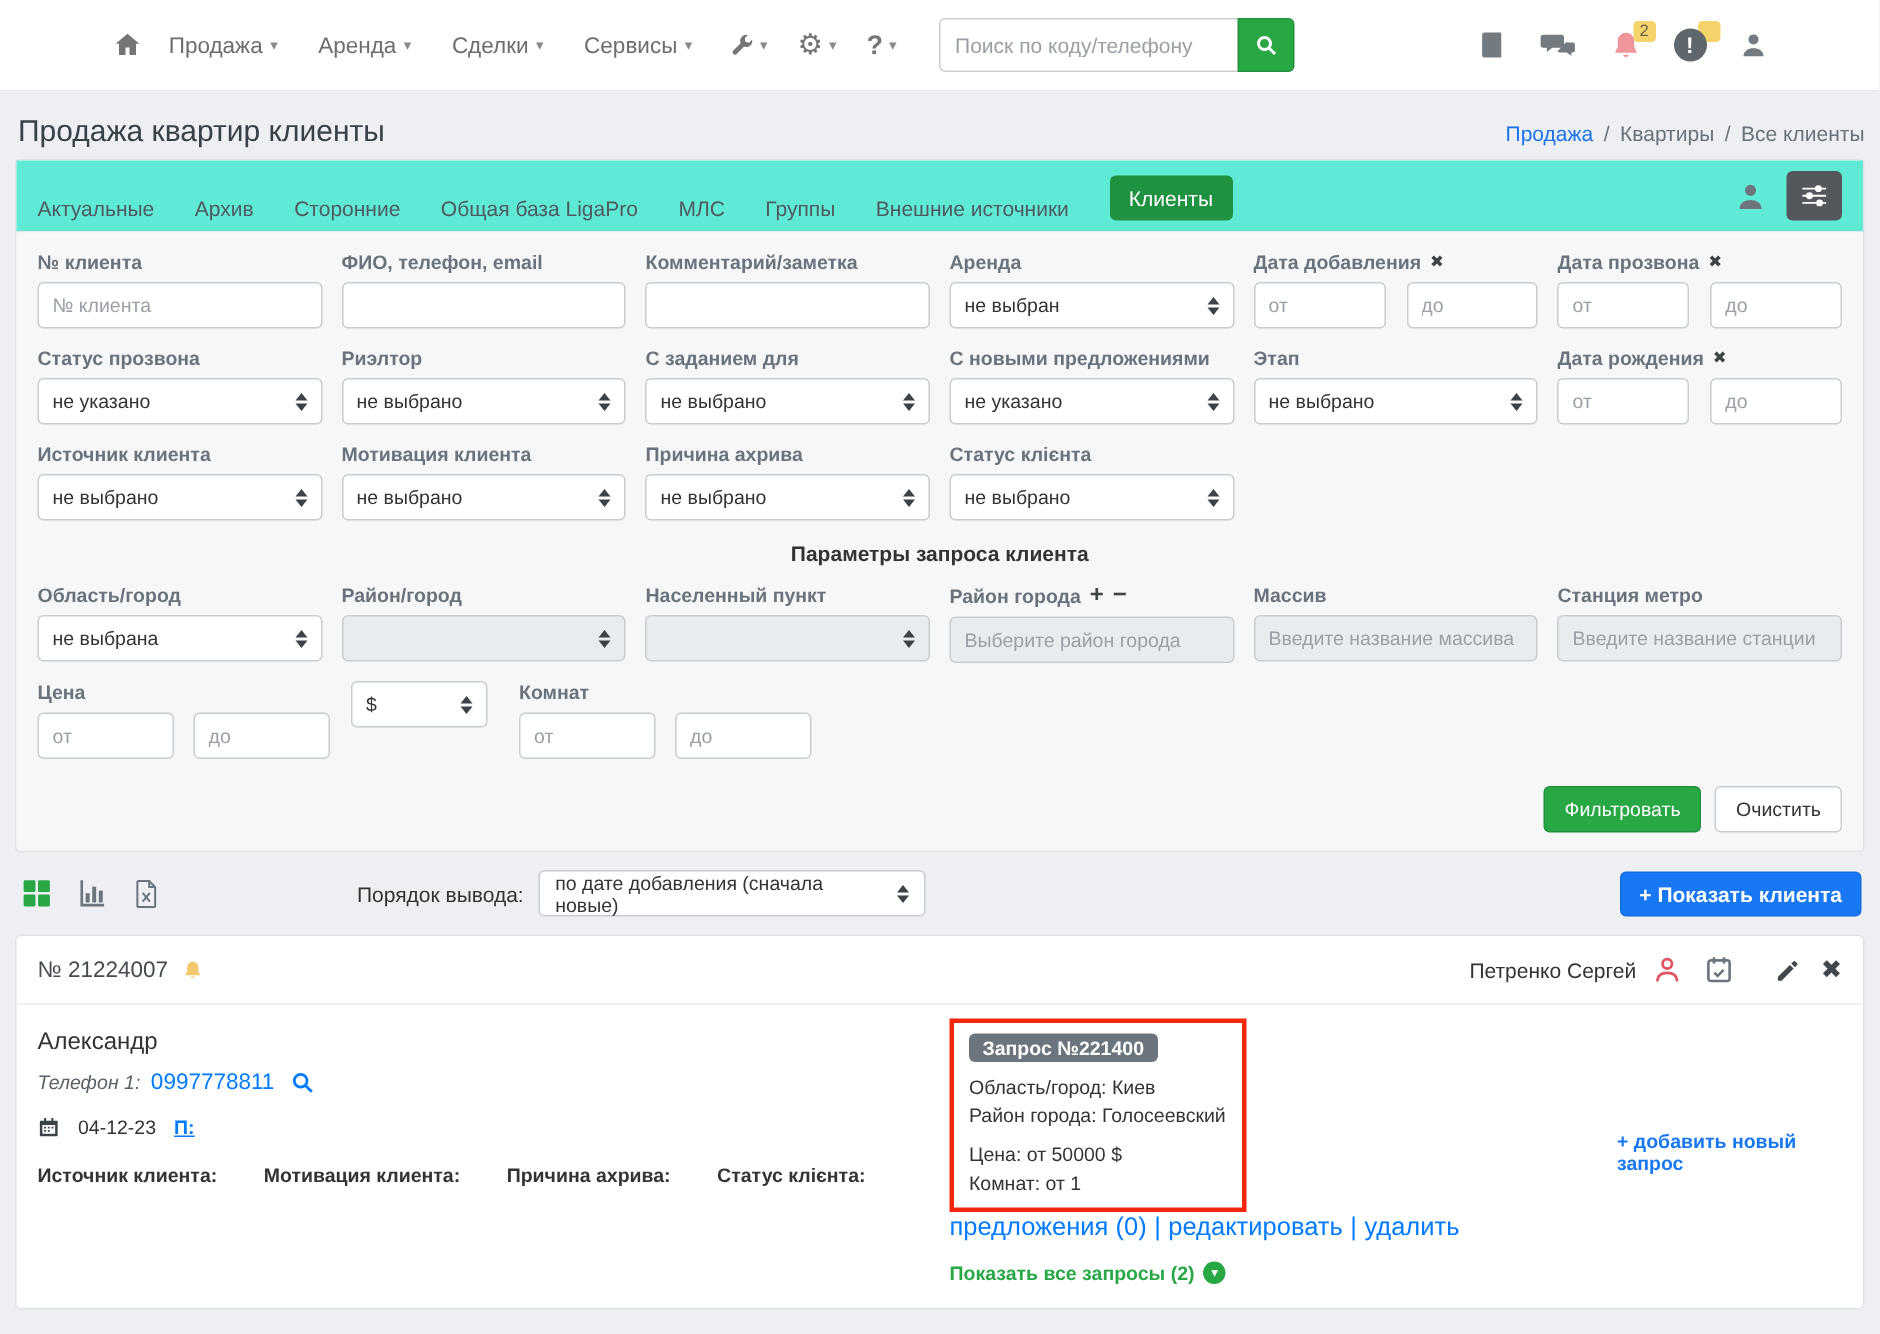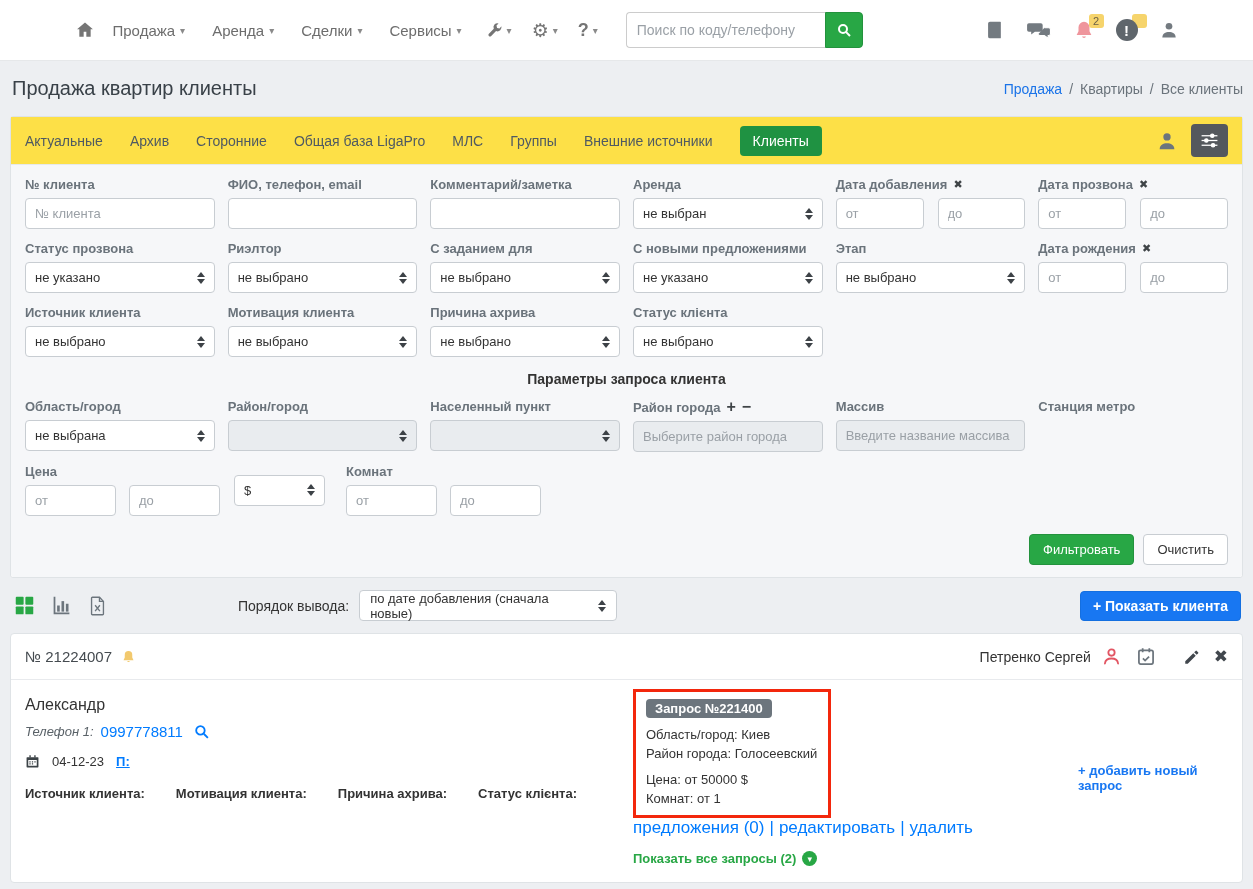--- a/index.html
+++ b/index.html
@@ -30,27 +30,27 @@
     display:flex;align-items:center;justify-content:center;color:#fff;cursor:pointer}
   .nav-right{margin-left:auto;display:flex;align-items:center;gap:21px}
   .nri{position:relative;color:#737a80;cursor:pointer}
   .badge-y{position:absolute;top:-5px;right:-9px;background:#f6d46c;border-radius:3px;
     min-width:9px;height:14px;padding:0 3px;font-size:11px;line-height:14px;color:#6b6147;text-align:center}
   .badge-back{z-index:0}
   .excl-circle{position:relative;z-index:1;width:22px;height:22px;border-radius:50%;background:#5f666c;
     color:#fff;font-weight:bold;font-size:15px;display:flex;align-items:center;justify-content:center}
   .bell-pink{color:#ef959c}
   
-  .titlebar{display:flex;align-items:center;justify-content:space-between;padding:16px 10px 16px 12px}
+  .titlebar{display:flex;align-items:center;justify-content:space-between;padding:16px 10px 6px 12px}
   .page-title{font-size:20px;font-weight:normal;color:#394148;margin:0}
   .breadcrumb{font-size:14px;color:#6a737b;display:flex;gap:7px;align-items:center}
   .breadcrumb a{color:#1a73e8;text-decoration:none;cursor:pointer}
   
   .panel{margin:0 10px;background:#fff;border:1px solid #dfe3e6;border-radius:3px}
-  .tabsrow{display:flex;align-items:center;padding:7px 14px;background:#fde047}
+  .tabsrow{display:flex;align-items:flex-end;padding:7px 14px;background:#5eead4}
   .tab{font-size:14px;color:#4f5a62;margin-right:27px;cursor:pointer;white-space:nowrap}
   .tab-active{background:#1f9242;color:#fff;font-size:14px;padding:7px 13px;border-radius:4px;cursor:pointer;border:none;font-family:inherit}
   .tabs-right{margin-left:auto;display:flex;align-items:center;gap:13px}
   .person-gray{color:#6c757d;cursor:pointer}
   .btn-sliders{width:37px;height:33px;background:#54585d;border-radius:4px;border:none;display:flex;
     align-items:center;justify-content:center;color:#fff;cursor:pointer}
   
   .filters{background:#f6f7f9;border-top:1px solid #e6e9eb;padding:12px 14px 12px;border-radius:0 0 3px 3px}
   .fgrid{display:grid;grid-template-columns:repeat(6,1fr);column-gap:13px;row-gap:12px}
   .ff label{display:flex;align-items:center;gap:6px;font-size:13px;font-weight:bold;color:#6a737b;margin-bottom:6px;white-space:nowrap}
@@ -62,21 +62,21 @@
   .inp:disabled,.inp.dis{background:#e9ecef;color:#9aa0a6}
   .sel{height:31px;box-sizing:border-box;border:1px solid #c8cdd2;border-radius:4px;background:#fff;
     display:flex;align-items:center;justify-content:space-between;padding:0 9px;font-size:13px;color:#333;cursor:pointer}
   .sel.dis{background:#e9ecef}
   .arrows{display:flex;flex-direction:column;align-items:center;gap:2px;flex:0 0 auto;margin-left:6px}
   .arrows::before{content:"";border-left:4px solid transparent;border-right:4px solid transparent;border-bottom:5px solid #3d4247}
   .arrows::after{content:"";border-left:4px solid transparent;border-right:4px solid transparent;border-top:5px solid #3d4247}
   .pair{display:flex;gap:14px}
   .pair .inp{flex:1}
   .params-title{grid-column:1/-1;text-align:center;font-size:14px;font-weight:bold;color:#333;margin:2px 0 0}
-  .price-row{display:flex;align-items:center;margin-top:12px}
+  .price-row{display:flex;align-items:flex-start;margin-top:12px}
   .pgroup{display:flex;flex-direction:column}
   .pgroup label{font-size:13px;font-weight:bold;color:#6a737b;margin-bottom:6px}
   .pgroup .row{display:flex;gap:13px}
   .w90{width:91px}
   .fbuttons{display:flex;justify-content:flex-end;gap:9px;margin-top:18px}
   .btn-green{background:#28a745;border:1px solid #23923d;color:#fff;font-size:13px;padding:7px 13px;border-radius:4px;cursor:pointer;font-family:inherit}
   .btn-light{background:#fff;border:1px solid #c8cdd2;color:#333;font-size:13px;padding:7px 13px;border-radius:4px;cursor:pointer;font-family:inherit}
   
   .toolbar{display:flex;align-items:center;margin:12px 12px 12px 14px;position:relative}
   .tb-icn{margin-right:15px;cursor:pointer;color:#6c757d}
@@ -443,20 +443,21 @@
       <div class="ff">
         <label>
             <span>Массив</span>
           </label>
         <input class="inp dis" disabled="" placeholder="Введите название массива" style="">
       </div>
       <div class="ff">
         <label>
             <span>Станция метро</span>
           </label>
+        <input class="inp dis" disabled="" placeholder="Введите название станции" style="">
       </div>
     </div>
 
     <div class="price-row">
       <div class="pgroup">
         <label>Цена</label>
         <div class="row">
           <input class="inp w90" placeholder="от" style="">
           <input class="inp w90" placeholder="до" style="">
         </div>

